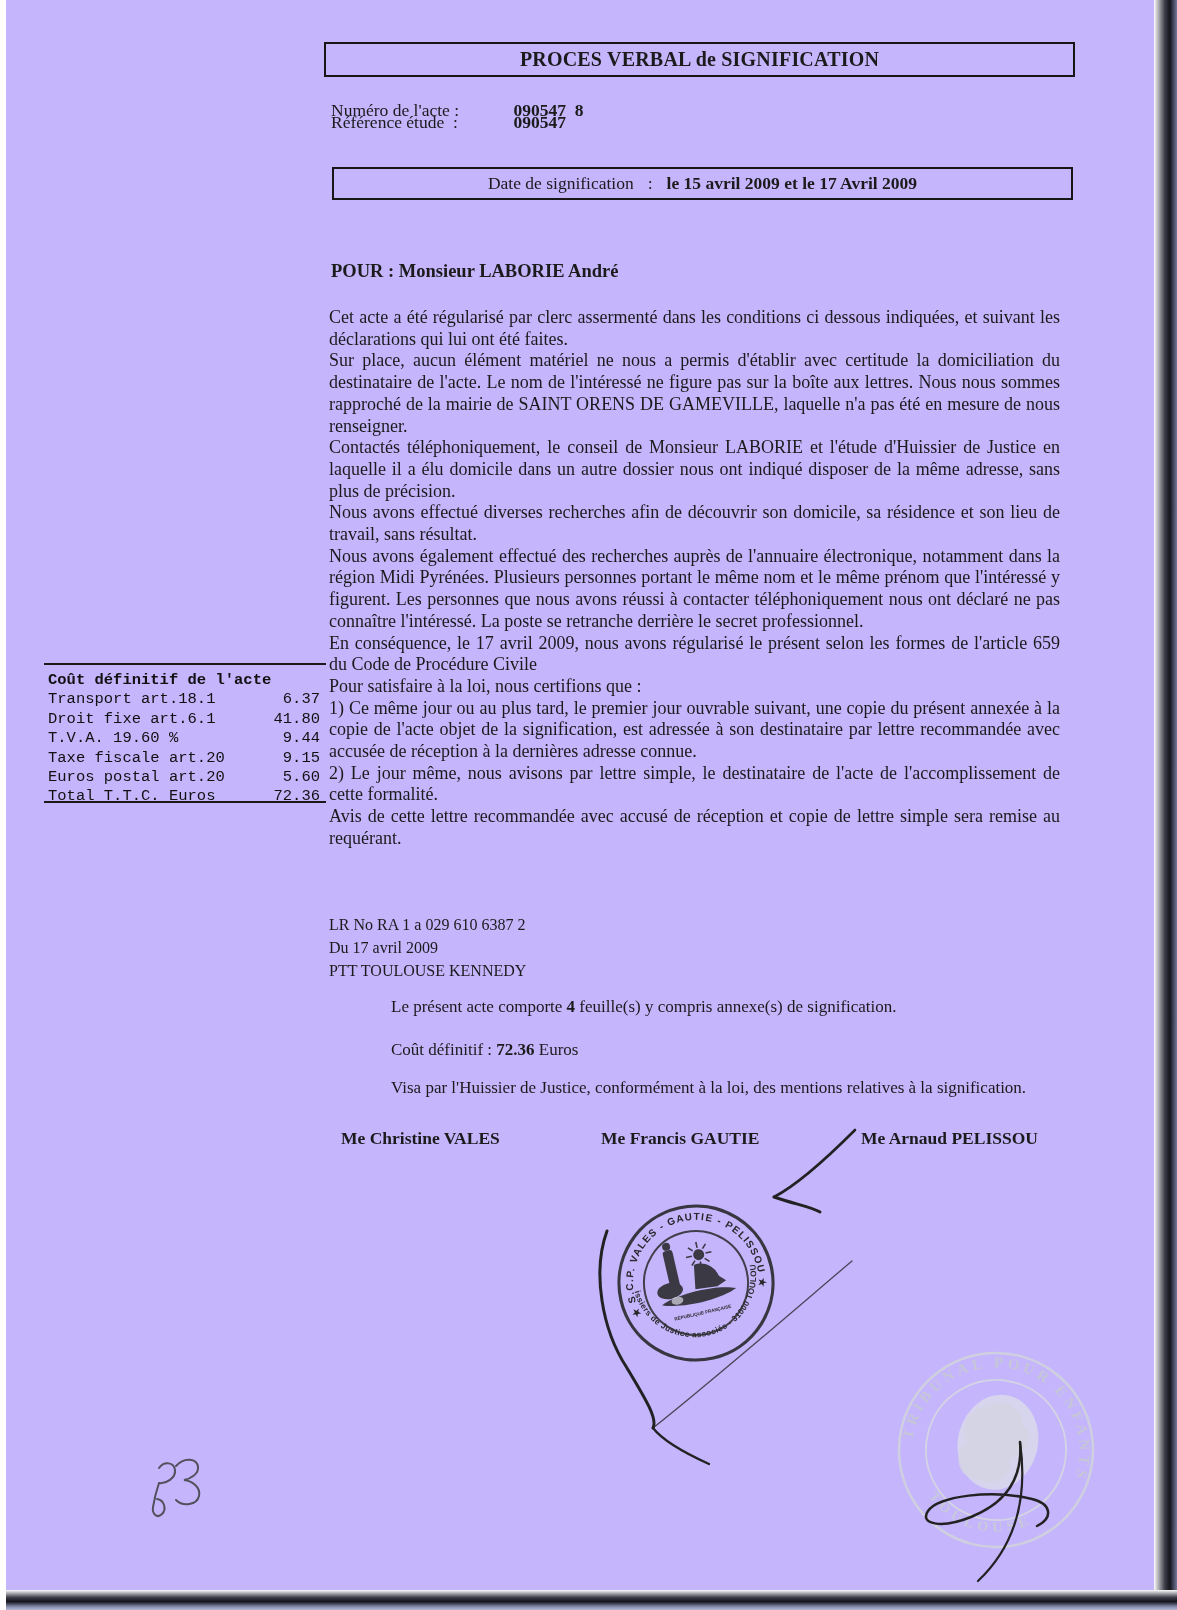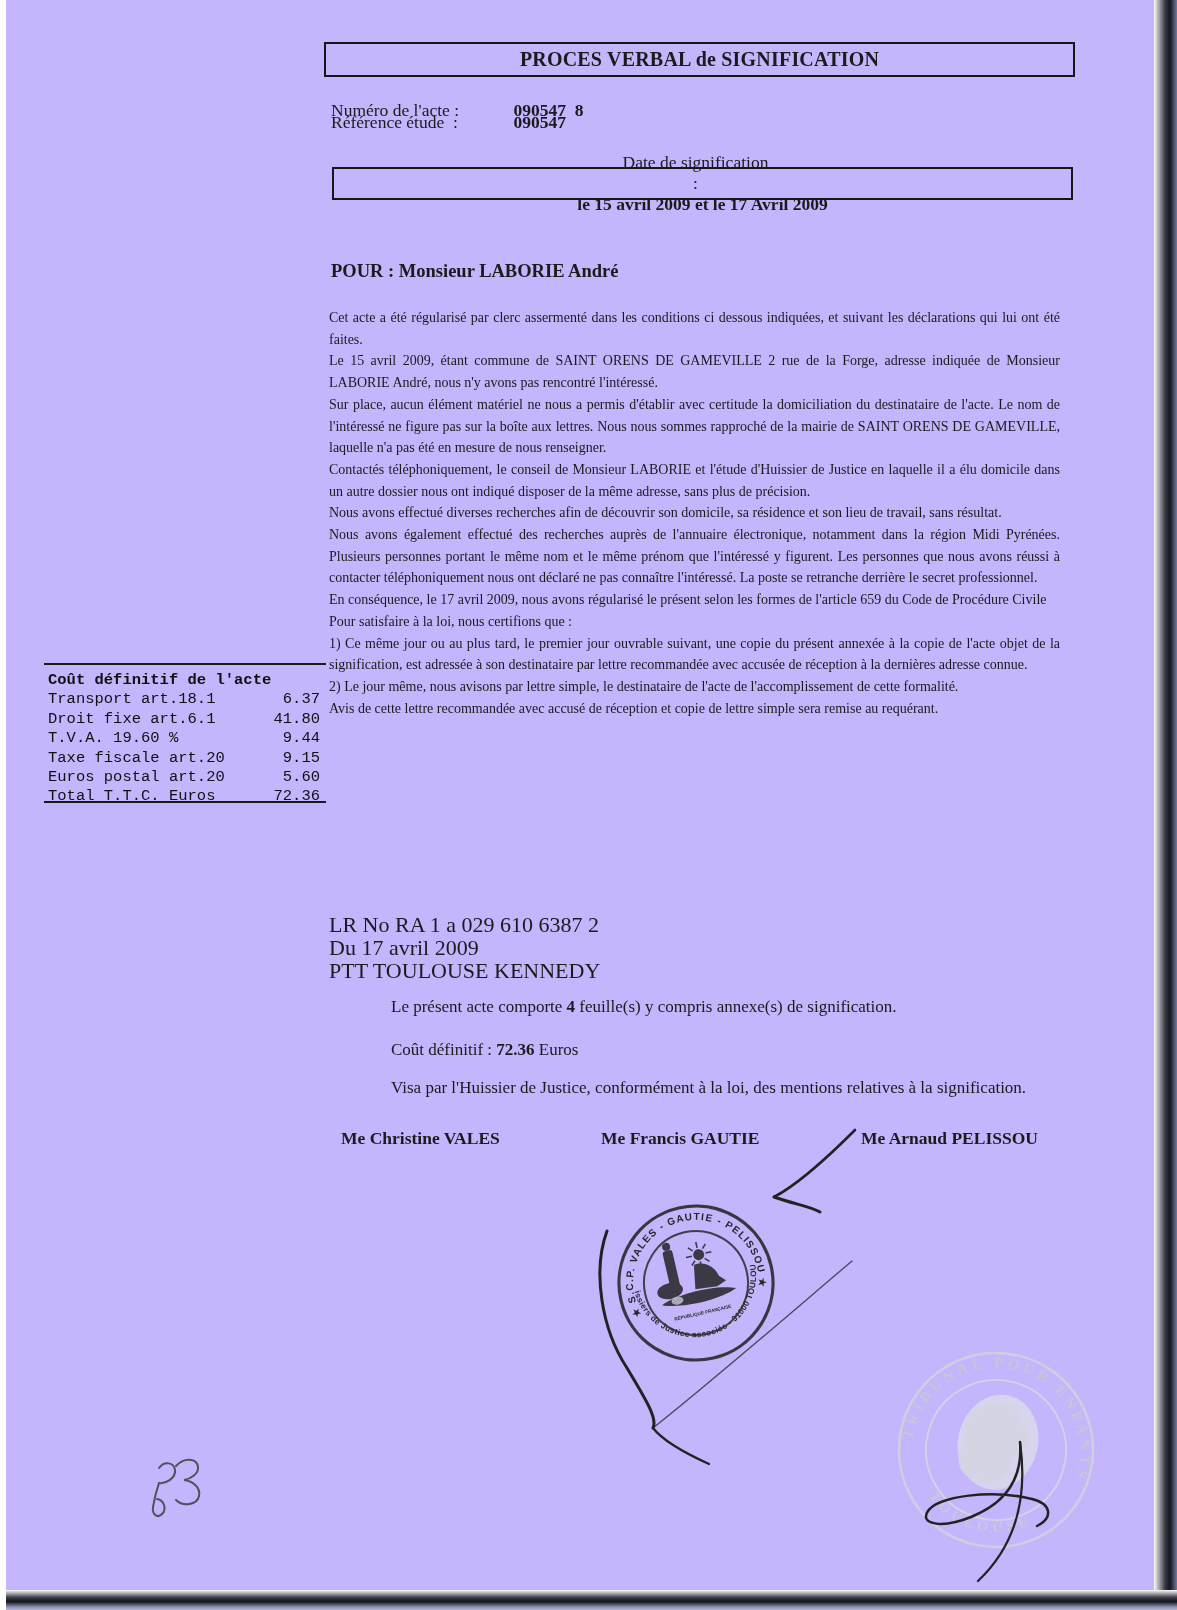--- a/index.html
+++ b/index.html
@@ -26,46 +26,45 @@
     font-weight:bold;font-size:20px;letter-spacing:.2px;
   }
   .meta-row{left:325px;font-size:17.5px;width:700px;}
   .meta-label{display:inline-block;width:178px;}
   .meta-value{font-weight:bold;white-space:pre;}
   .date-box{
     left:326px;top:167px;width:737px;height:29px;
     border:2px solid #161616;
     display:flex;align-items:center;justify-content:center;
     font-size:17.5px;
-    flex-direction:column;
   }
   .date-box .lbl{margin-right:14px;}
   .date-box .sep{margin-right:14px;}
   .date-box .val{font-weight:bold;}
   .subtitle{
     left:323px;top:215px;width:731px;text-align:center;
     font-size:17px;font-style:italic;
   }
   .subtitle span{text-decoration:underline;}
   .pour{left:325px;top:261px;font-size:18.5px;font-weight:bold;}
   .body-col{
     left:323px;top:307px;width:731px;
-    font-size:14px;line-height:21.7px;text-align:justify;
+    font-size:18px;line-height:21.7px;text-align:justify;
   }
   .body-col p{margin:0;}
   
   .rule{background:#1a1a1a;height:2px;}
   .cost-table{
     left:42px;top:671px;width:272px;
     font-family:"Liberation Mono", monospace;
     font-size:15.5px;line-height:19.4px;color:#111;
   }
   .cost-title{font-weight:bold;white-space:nowrap;}
   .cost-row{display:flex;justify-content:space-between;white-space:nowrap;}
-  .lr-block{left:323px;top:913px;font-size:22px;line-height:23px;}
+  .lr-block{left:323px;top:913px;font-size:16px;line-height:23px;}
   .line-indent{left:385px;font-size:17px;}
   .b{font-weight:bold;}
   .visa{
     left:323px;top:1076px;width:731px;
     font-size:17px;line-height:23px;text-align:justify;text-indent:62px;
   }
   .signatory{top:1128px;font-size:17.5px;font-weight:bold;white-space:nowrap;}
   .sig-overlay{left:0;top:0;pointer-events:none;}
 </style>
 </head>
@@ -90,21 +89,20 @@
     <span class="lbl">Date de signification</span>
     <span class="sep">:</span>
     <span class="val">le 15 avril 2009 et le 17 Avril 2009</span>
   </div>
 
 
   <div class="abs pour">POUR : Monsieur LABORIE André</div>
 
   <div class="abs body-col">
     <p>Cet acte a été régularisé par clerc assermenté dans les conditions ci dessous indiquées, et suivant les déclarations qui lui ont été faites.</p>
-    <p>Le 15 avril 2009, étant commune de SAINT ORENS DE GAMEVILLE 2 rue de la Forge, adresse indiquée de Monsieur LABORIE André, nous n'y avons pas rencontré l'intéressé.</p>
     <p>Sur place, aucun élément matériel ne nous a permis d'établir avec certitude la domiciliation du destinataire de l'acte. Le nom de l'intéressé ne figure pas sur la boîte aux lettres. Nous nous sommes rapproché de la mairie de SAINT ORENS DE GAMEVILLE, laquelle n'a pas été en mesure de nous renseigner.</p>
     <p>Contactés téléphoniquement, le conseil de Monsieur LABORIE et l'étude d'Huissier de Justice en laquelle il a élu domicile dans un autre dossier nous ont indiqué disposer de la même adresse, sans plus de précision.</p>
     <p>Nous avons effectué diverses recherches afin de découvrir son domicile, sa résidence et son lieu de travail, sans résultat.</p>
     <p>Nous avons également effectué des recherches auprès de l'annuaire électronique, notamment dans la région Midi Pyrénées. Plusieurs personnes portant le même nom et le même prénom que l'intéressé y figurent. Les personnes que nous avons réussi à contacter téléphoniquement nous ont déclaré ne pas connaître l'intéressé. La poste se retranche derrière le secret professionnel.</p>
     <p>En conséquence, le 17 avril 2009, nous avons régularisé le présent selon les formes de l'article 659 du Code de Procédure Civile</p>
     <p>Pour satisfaire à la loi, nous certifions que :</p>
     <p>1) Ce même jour ou au plus tard, le premier jour ouvrable suivant, une copie du présent annexée à la copie de l'acte objet de la signification,  est adressée à son destinataire par lettre recommandée avec accusée de réception à la dernières adresse connue.</p>
     <p>2) Le jour même, nous avisons par lettre simple, le destinataire de l'acte de l'accomplissement de cette formalité.</p>
     <p>Avis de cette lettre recommandée avec accusé de réception et copie de lettre simple sera remise au requérant.</p>
   </div>

